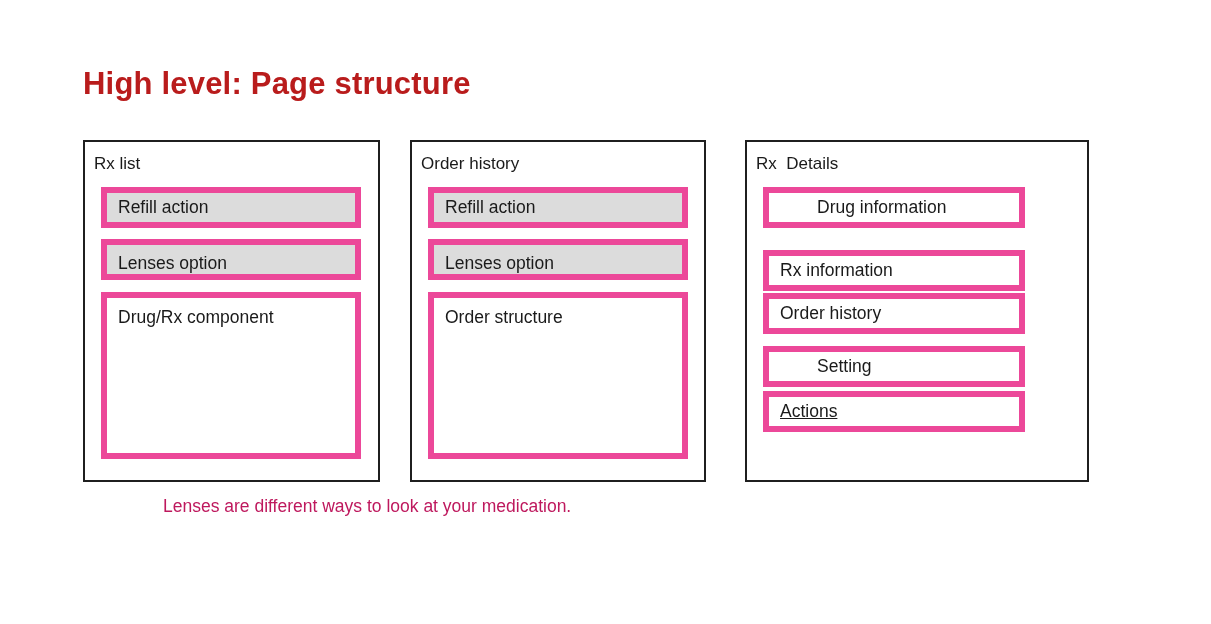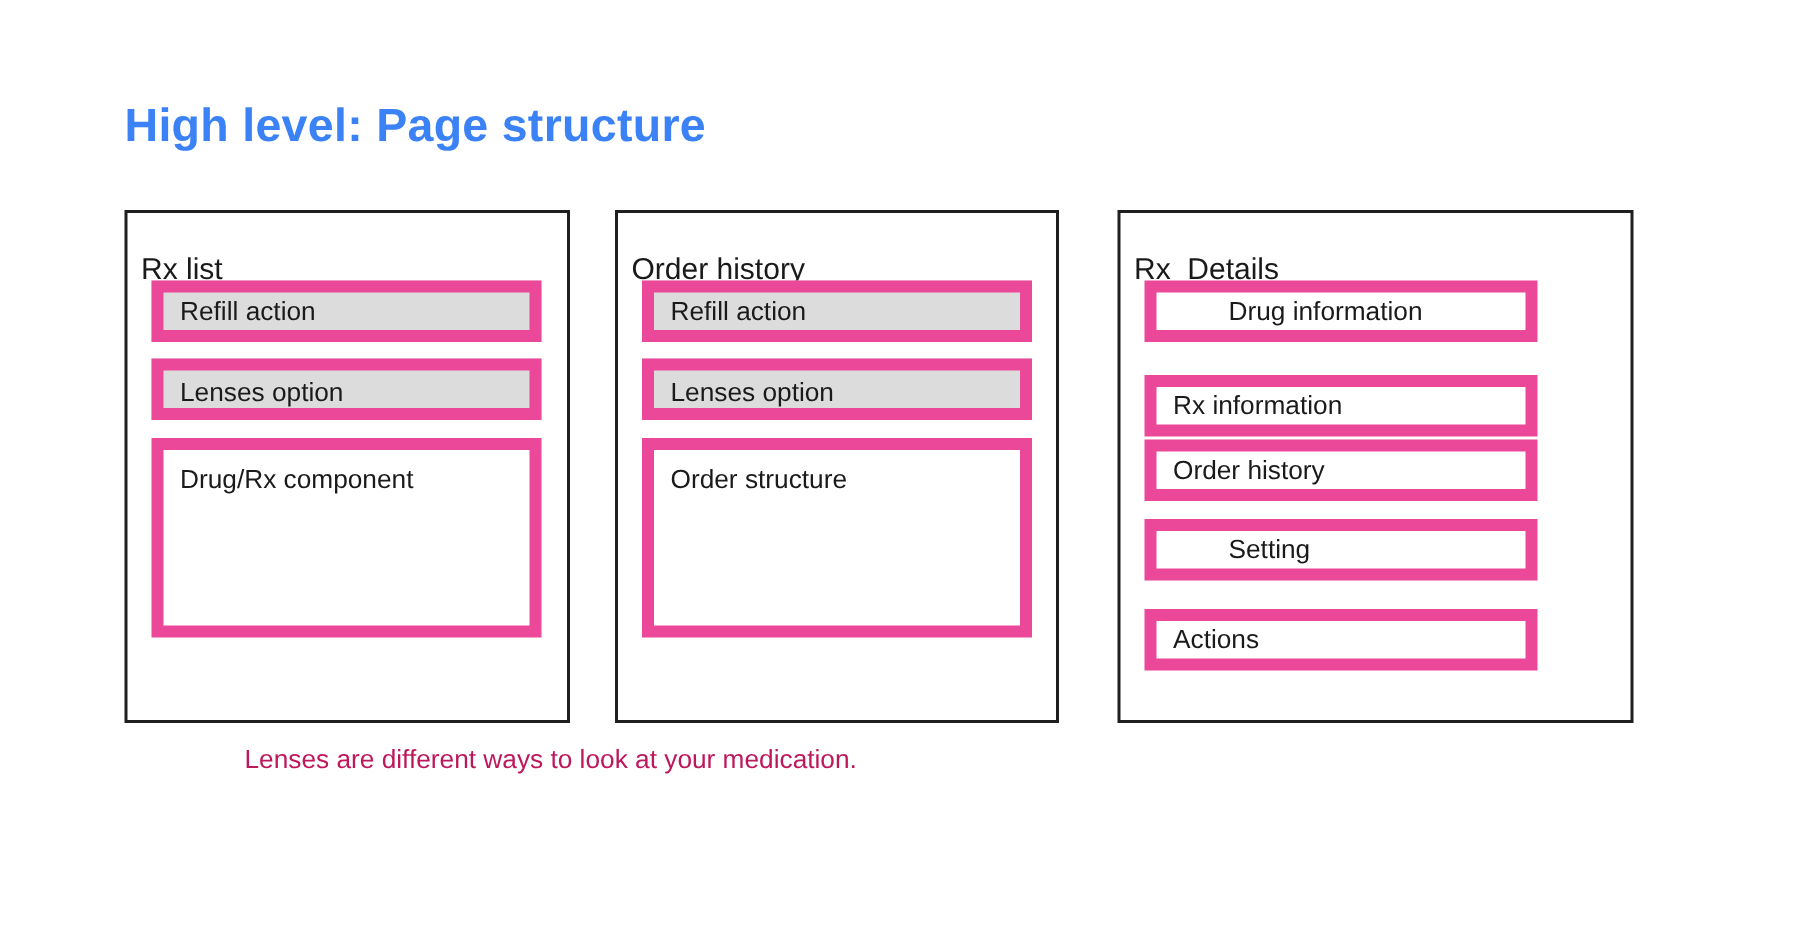--- a/index.html
+++ b/index.html
@@ -15,73 +15,73 @@
     background: #ffffff;
     overflow: hidden;
   }
   .page-title {
     position: absolute;
     left: 83px;
     top: 64px;
     font-size: 31px;
     line-height: 40px;
     font-weight: bold;
-    color: #3b82f6;
+    color: #b91c1c;
     letter-spacing: 0.2px;
     white-space: pre;
   }
   .panel {
     position: absolute;
     top: 140px;
     height: 342px;
     border: 2px solid #1f1f1f;
     background: #ffffff;
     box-sizing: border-box;
   }
   .panel-1 { left: 83px;  width: 297px; }
   .panel-2 { left: 410px; width: 296px; }
   .panel-3 { left: 745px; width: 344px; }
   .panel-title {
     position: absolute;
     left: 9px;
-    top: 28px;
-    font-size: 20px;
+    top: 11px;
+    font-size: 17px;
     line-height: 21px;
     color: #1a1a1a;
     white-space: pre;
   }
   .box {
     position: absolute;
     left: 16px;
     width: 260px;
     height: 41px;
-    border: 8px solid #ec4899;
+    border: 6px solid #ec4899;
     box-sizing: border-box;
     background: #ffffff;
     display: flex;
     align-items: center;
     padding-left: 11px;
     font-size: 17.5px;
     color: #1a1a1a;
   }
   .box.gray { background: #dcdcdc; }
   .box.tall {
-    height: 133px;
+    height: 167px;
     align-items: flex-start;
     padding-top: 9px;
   }
   .p12-i1 { top: 45px; }
   .p12-i2 { top: 97px; align-items: flex-end; }
   .p12-i3 { top: 150px; }
   .panel-3 .box { width: 262px; }
   .p3-i1 { top: 45px; padding-left: 48px; }
   .p3-i2 { top: 108px; }
   .p3-i3 { top: 151px; }
   .p3-i4 { top: 204px; padding-left: 48px; }
-  .p3-i5 { top: 264px; }
+  .p3-i5 { top: 249px; text-decoration: underline; }
   .caption {
     position: absolute;
     left: 163px;
     top: 494px;
     font-size: 17.5px;
     line-height: 24px;
     color: #be185d;
   }
 </style>
 </head>

